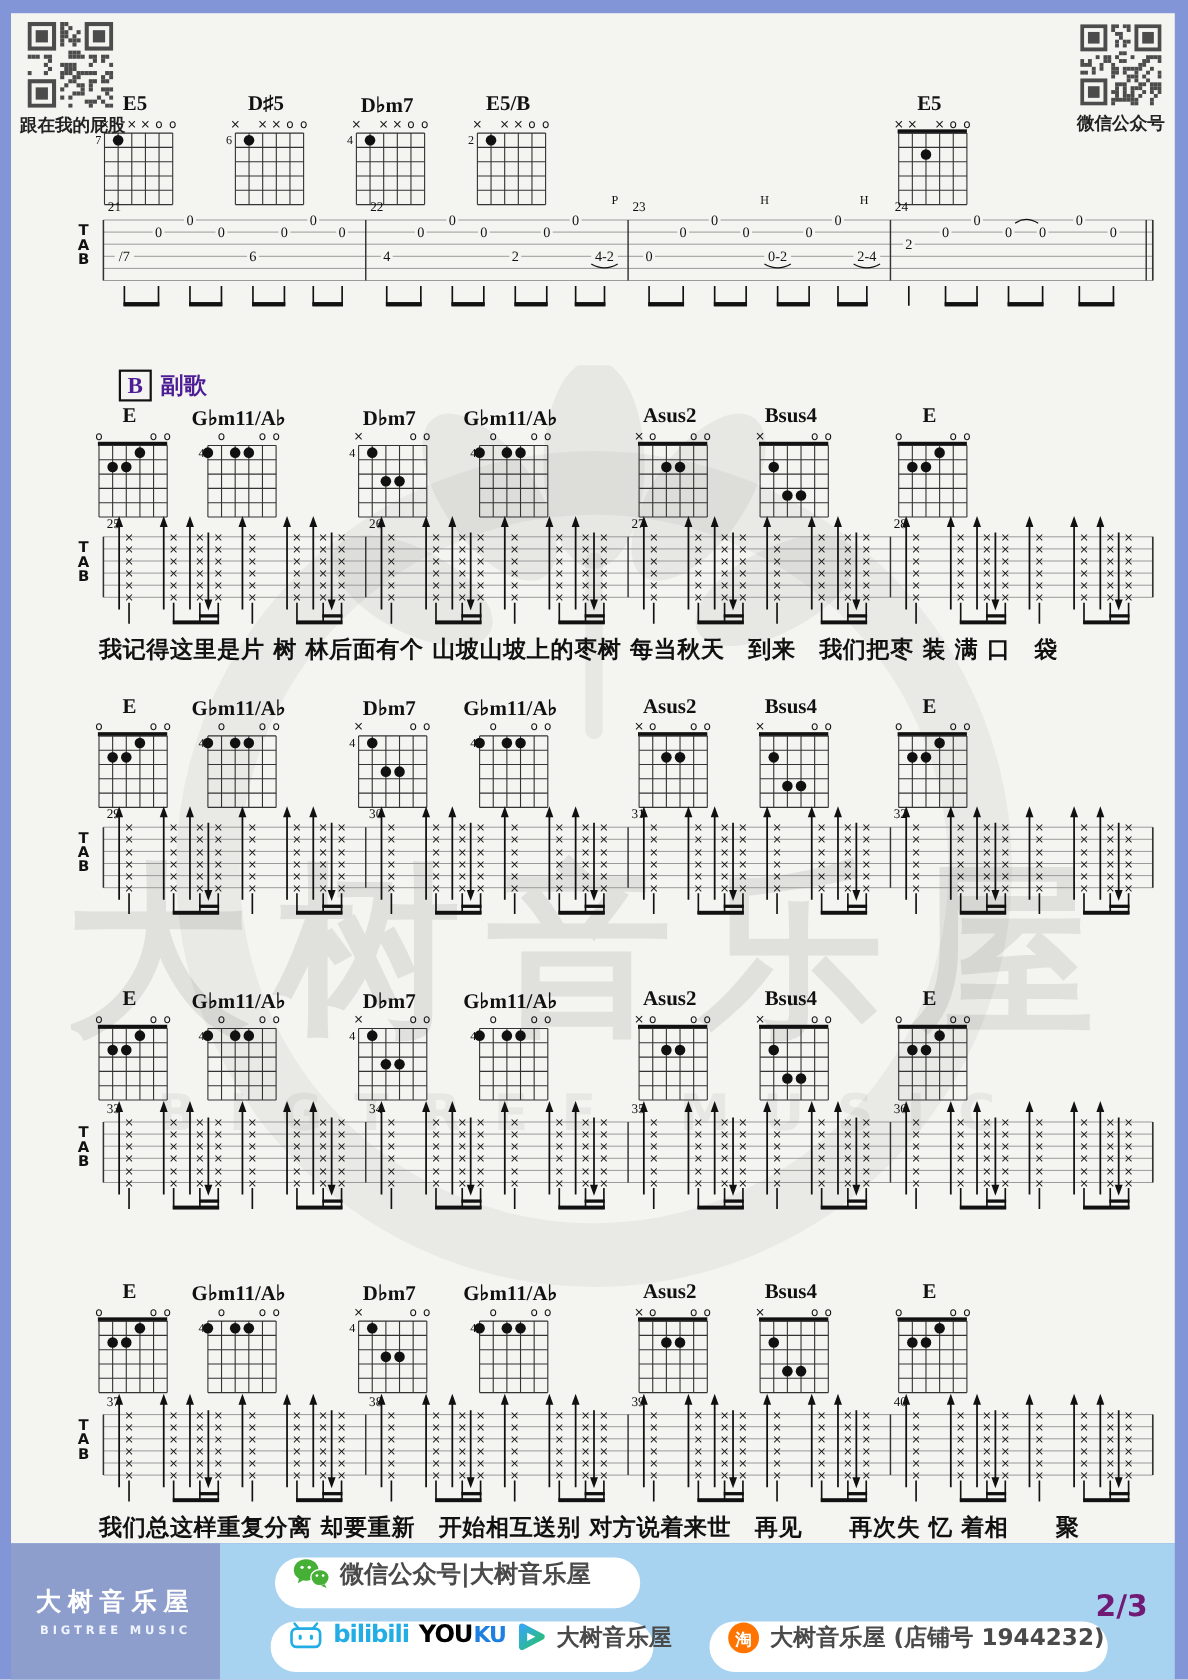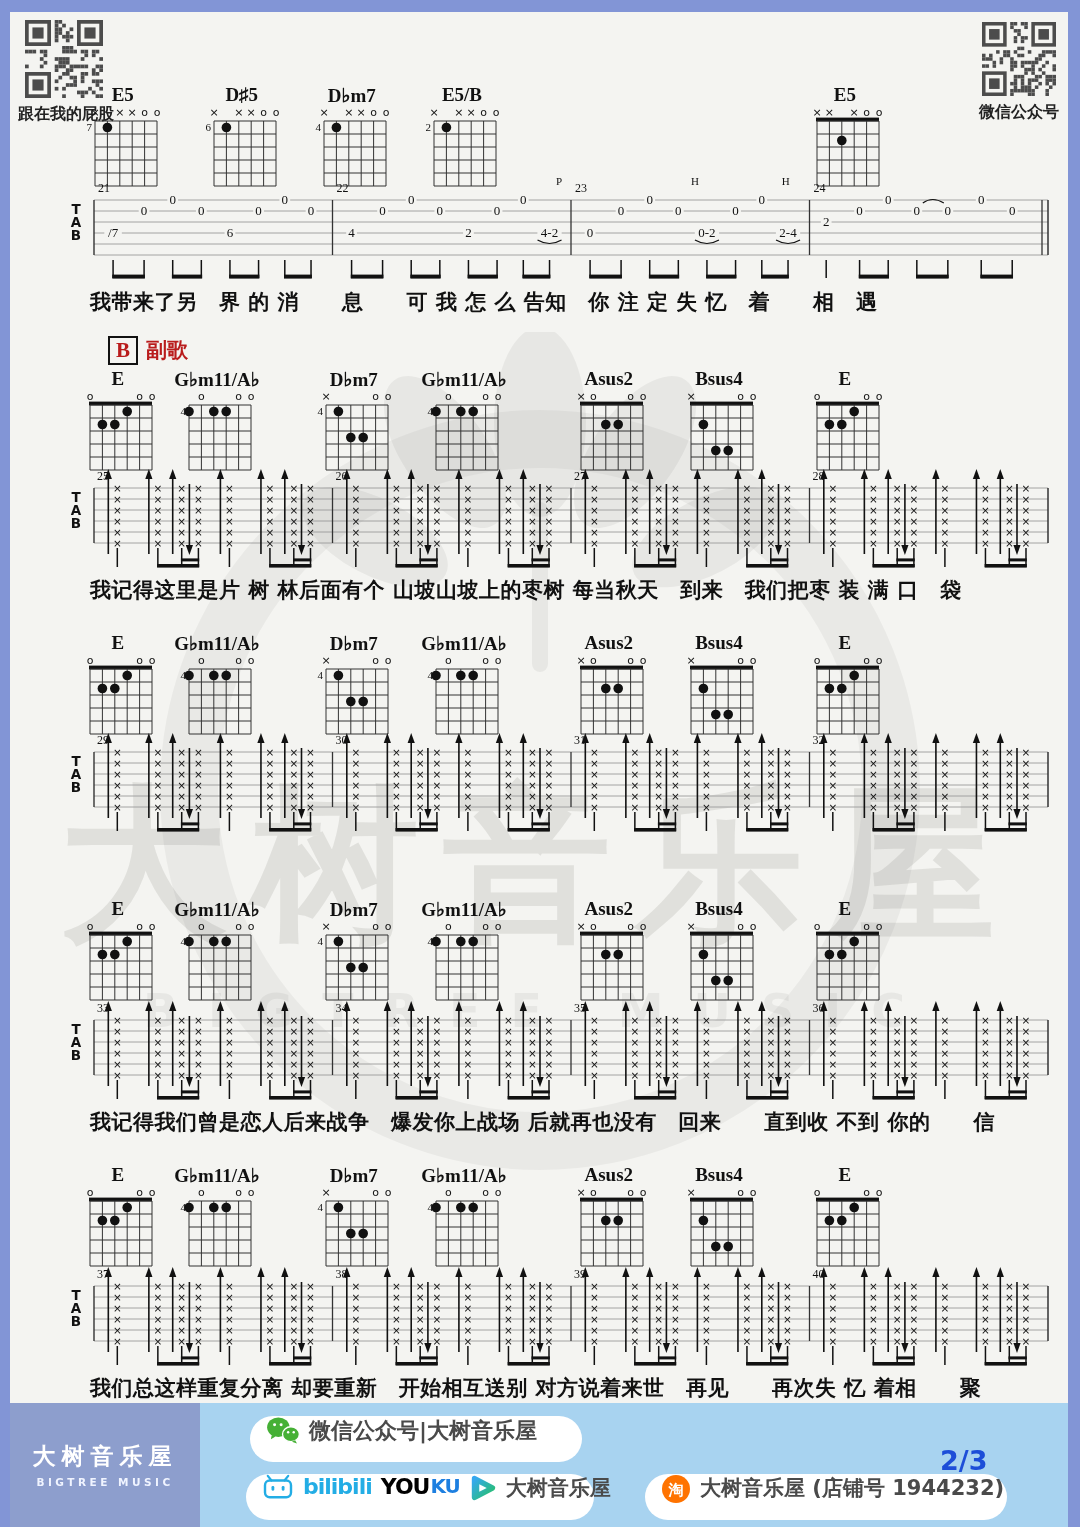--- a/index.html
+++ b/index.html
@@ -16,21 +16,21 @@
   .wm-text{position:absolute;left:0;top:742px;width:1058px;text-align:center;font-size:168px;font-weight:bold;letter-spacing:24px;color:rgba(90,90,88,0.13);white-space:nowrap;pointer-events:none;font-family:"DejaVu Sans",sans-serif}
   .wm-sub{position:absolute;left:0;top:972px;width:1058px;text-align:center;font-size:46px;font-weight:bold;letter-spacing:30px;color:rgba(0,0,0,0.05);pointer-events:none}
 
   
   .qr{position:absolute;text-align:center}
   .qr-left{left:8px;top:8px;width:92px}
   .qr-right{left:966px;top:10px;width:86px}
   .qr-cap{font-size:16px;font-weight:bold;color:#222;margin-top:2px;white-space:nowrap}
 
   
-  .section-label{position:absolute;left:98px;top:324px;font-size:21px;font-weight:bold;color:#b91c1c}
+  .section-label{position:absolute;left:98px;top:324px;font-size:21px;font-weight:bold;color:#4c1d95}
   .sec-letter{display:inline-block;border:2px solid #111;padding:0 6px;margin-right:8px;font-family:"Liberation Serif",serif}
 
   .chordlayer{position:absolute;left:0;width:973px;height:110px}
   .chord{position:absolute}
   .chord .cname{position:absolute;left:-38px;top:0;width:160px;text-align:center;font-family:"Liberation Serif",serif;font-weight:bold;font-size:19px;color:#111;white-space:nowrap}
   .stafflayer{position:absolute;left:50px;width:992px;height:112px}
   .lyrics{position:absolute;left:80px;width:978px;font-size:21px;font-weight:600;color:#111;white-space:pre;letter-spacing:0.5px}
 
   svg text{font-family:"Liberation Serif",serif;fill:#111}
   svg text.sf{font-family:"DejaVu Sans",sans-serif}
@@ -41,21 +41,21 @@
   .brand-cn{margin-top:38px;font-size:23px;font-weight:bold;color:#fff;letter-spacing:6px}
   .brand-en{margin-top:4px;font-size:10.5px;font-weight:bold;color:#f0f4ff;letter-spacing:3.5px}
   .pill{position:absolute;height:46px;background:#fff;border-radius:23px;display:flex;align-items:flex-start;padding:0 16px;gap:9px;font-size:22px;color:#4a4a4a;font-weight:600;white-space:nowrap}
   .p-wechat{left:240px;top:13px;width:332px}
   .p-video{left:236px;top:71px;width:348px;font-size:21px}
   .p-weibo{left:635px;top:13px;width:352px}
   .p-taobao{left:635px;top:71px;width:362px;font-size:21px}
   .bili{color:#23ade5;font-weight:bold;font-size:22px;letter-spacing:-1px}
   .yk1{color:#000000;font-weight:bold;font-size:22px;letter-spacing:-1px}
   .yk2{color:#1d7fe0;font-weight:bold;font-size:20px;letter-spacing:-1px;margin-left:-8px}
-  .page-num{position:absolute;left:930px;top:42px;font-size:27px;font-weight:bold;color:#1d4ed8}
+  .page-num{position:absolute;left:986px;top:42px;font-size:27px;font-weight:bold;color:#701a75}
   .ic{display:inline-flex;align-items:center}
 </style>
 </head>
 <body>
 
 <div class="frame">
   <div class="sheet">
 
     <div class="wm-ring"></div>
     <div class="wm-petals">
@@ -562,21 +562,20 @@
           <rect x="946.845" y="29" width="10.76" height="12" fill="#f4f4f1"></rect>
           <text x="952.225" y="39.4" text-anchor="middle" font-size="13">0</text>
           <line x1="952.225" y1="84" x2="952.225" y2="102" stroke="#111" stroke-width="1.5"></line>
           <rect x="798.7850000000001" y="98.6" width="30.220000000000006" height="4" fill="#111"></rect>
           <rect x="856.0250000000001" y="98.6" width="32.60499999999988" height="4" fill="#111"></rect>
           <rect x="920.4200000000001" y="98.6" width="32.605" height="4" fill="#111"></rect>
           <path d="M 862.825 27 Q 872.3275 20 883.8299999999999 27" fill="none" stroke="#111" stroke-width="1.1"></path>
           <line x1="982" y1="24" x2="982" y2="79" stroke="#333" stroke-width="1.3"></line>
           <line x1="988" y1="24" x2="988" y2="79" stroke="#333" stroke-width="1.5"></line>
         </svg></div>
-    <div class="lyrics" style="top:276px">我带来了另　界 的 消　　息　　可 我 怎 么 告知　你 注 定 失 忆　着　　相　遇</div>
 
     <div class="chordlayer" id="chords-1" style="top:356px">
         <div class="chord" style="left: 65.76px; top: 0px;">
           <div class="cname">E</div>
           <svg width="84" height="90" viewBox="0 0 84 90" style="position: absolute; top: 20px; left: 0px;">
             <text x="14" y="12" text-anchor="middle" font-size="11" class="sf">o</text>
             <text x="63.6" y="12" text-anchor="middle" font-size="11" class="sf">o</text>
             <text x="76" y="12" text-anchor="middle" font-size="11" class="sf">o</text>
             <rect x="13" y="13.6" width="63" height="3.8" fill="#111"></rect>
             <line x1="14" y1="17" x2="14" y2="82" stroke="#333" stroke-width="1"></line>
@@ -2049,21 +2048,20 @@
           <text x="965.995" y="60.8" text-anchor="middle" font-size="10.5" class="sf">×</text>
           <text x="965.995" y="71.8" text-anchor="middle" font-size="10.5" class="sf">×</text>
           <text x="965.995" y="82.8" text-anchor="middle" font-size="10.5" class="sf">×</text>
           <line x1="965.995" y1="84" x2="965.995" y2="103" stroke="#111" stroke-width="1.5"></line>
           <rect x="812.5550000000001" y="100" width="42.14499999999996" height="3.6" fill="#111"></rect>
           <rect x="836.4050000000001" y="94.4" width="18.294999999999938" height="3" fill="#111"></rect>
           <rect x="924.6500000000001" y="100" width="42.14499999999996" height="3.6" fill="#111"></rect>
           <rect x="948.5" y="94.4" width="18.29500000000005" height="3" fill="#111"></rect>
           <line x1="988" y1="24" x2="988" y2="79" stroke="#333" stroke-width="1.5"></line>
         </svg></div>
-    <div class="lyrics" style="top:1096px">我记得我们曾是恋人后来战争　爆发你上战场 后就再也没有　回来　　直到收 不到 你的　　信</div>
 
     <div class="chordlayer" id="chords-4" style="top:1152px">
         <div class="chord" style="left: 65.76px; top: 0px;">
           <div class="cname">E</div>
           <svg width="84" height="90" viewBox="0 0 84 90" style="position: absolute; top: 20px; left: 0px;">
             <text x="14" y="12" text-anchor="middle" font-size="11" class="sf">o</text>
             <text x="63.6" y="12" text-anchor="middle" font-size="11" class="sf">o</text>
             <text x="76" y="12" text-anchor="middle" font-size="11" class="sf">o</text>
             <rect x="13" y="13.6" width="63" height="3.8" fill="#111"></rect>
             <line x1="14" y1="17" x2="14" y2="82" stroke="#333" stroke-width="1"></line>

